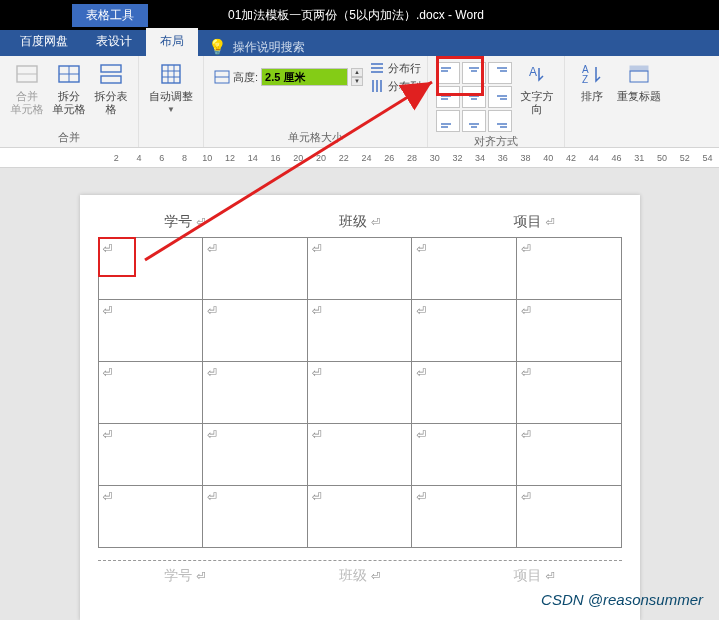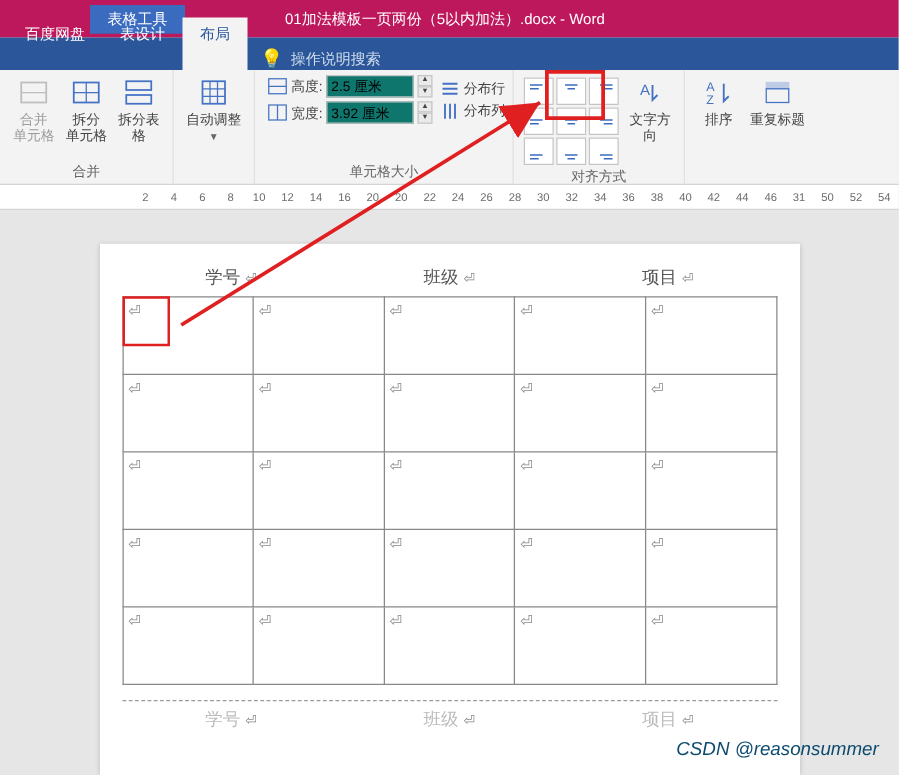--- a/index.html
+++ b/index.html
@@ -8,21 +8,21 @@
     font-size: 12px;
     background: #e6e6e6;
     width: 719px;
     height: 620px;
     overflow: hidden;
     position: relative;
   }
 
   
   .title-bar {
-    background: #be185d;
+    background: #000000;
     color: #fff;
     height: 30px;
     display: flex;
     align-items: center;
     padding: 0 12px;
     font-size: 12px;
   }
   .title-bar .contextual {
     background: #3a6bbf;
     padding: 3px 14px;
@@ -36,21 +36,21 @@
   .tabs {
     background: #2b579a;
     color: #fff;
     height: 26px;
     display: flex;
     align-items: flex-end;
     padding: 0 6px;
     font-size: 12px;
   }
   .tabs .tab {
-    padding: 5px 14px 20px;
+    padding: 5px 14px 6px;
     cursor: pointer;
   }
   .tabs .tab.active {
     background: #f3f3f3;
     color: #2b579a;
   }
   .tabs .help-icon { margin-left: 10px; margin-right: 6px; color: #fff; font-size: 15px; }
   .tabs .help-text { color: #d0dced; font-size: 12px; }
 
   
@@ -91,26 +91,27 @@
   .big-btn .ico {
     width: 24px; height: 24px;
     margin-bottom: 4px;
     display: flex; align-items:center; justify-content:center;
   }
   .big-btn.wide { width: 52px; }
   .size-rows { display:flex; flex-direction:column; gap:3px; margin-left:4px;}
   .size-row { display:flex; align-items:center; gap:3px; font-size:11px; color:#444;}
   .size-row .ico-sm { width:16px; height:16px; display:flex;align-items:center;justify-content:center;}
   .size-input {
-    width: 70px;
+    width: 87px;
     border: 1px solid #c5c5c5;
-    background: #0f766e;
+    background: #84cc16;
     font-size: 11px;
     padding: 1px 3px;
     height: 18px;
+    font-weight: bold;
   }
   .spin { width:12px; display:flex; flex-direction:column;}
   .spin .s { font-size:6px; line-height:7px; background:#eaeaea; border:1px solid #c5c5c5; text-align:center; cursor:pointer;}
   
   .dist-col { display:flex; flex-direction:column; gap:2px; font-size:11px; color:#444; margin-left:6px;}
   .dist-col .row { display:flex; align-items:center; gap:3px; cursor:pointer;}
   .dist-col .ico-sm { width:16px; height:16px;}
 
   .align-grid {
     display:grid;
@@ -275,34 +276,20 @@
       <div class="size-rows">
         <div class="size-row">
           <span class="ico-sm">
             <svg viewBox="0 0 16 16">
                 <rect x="1" y="2" width="14" height="12" fill="none" stroke="#4472c4"></rect>
                 <line x1="1" y1="8" x2="15" y2="8" stroke="#4472c4"></line>
               </svg>
           </span>
           <span>高度:</span>
           <input class="size-input" value="2.5 厘米" style="">
-          <div class="spin">
-              <div class="s">▲</div>
-              <div class="s">▼</div>
-            </div>
-        </div>
-        <div class="size-row">
-          <span class="ico-sm">
-            <svg viewBox="0 0 16 16">
-                <rect x="1" y="2" width="14" height="12" fill="none" stroke="#4472c4"></rect>
-                <line x1="8" y1="2" x2="8" y2="14" stroke="#4472c4"></line>
-              </svg>
-          </span>
-          <span>宽度:</span>
-          <input class="size-input" value="3.92 厘米" style="">
           <div class="spin">
               <div class="s">▲</div>
               <div class="s">▼</div>
             </div>
         </div>
       </div>
       <div class="dist-col">
         <div class="row">
           <span class="ico-sm">
             <svg viewBox="0 0 16 16">

